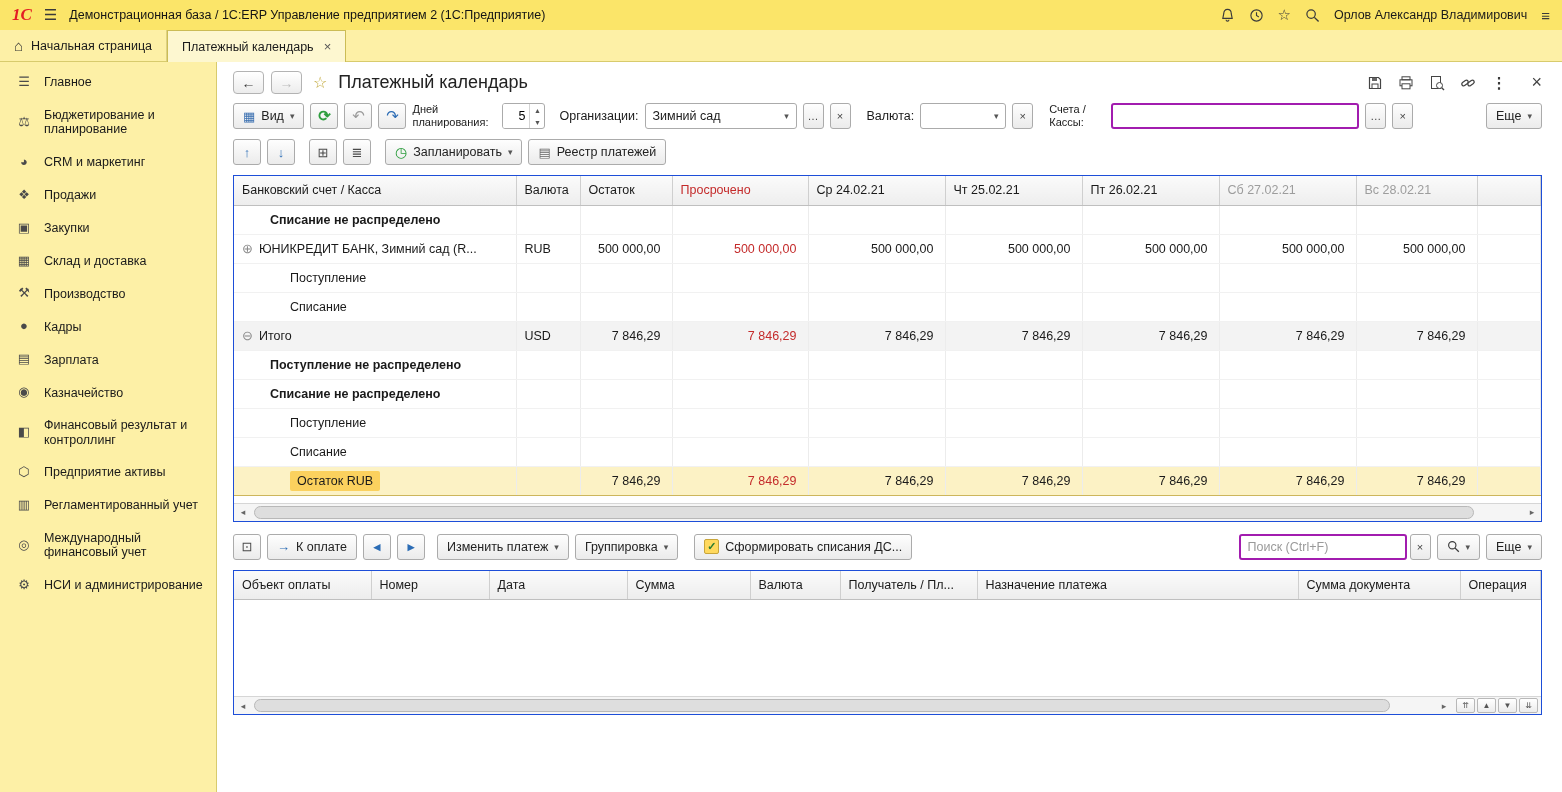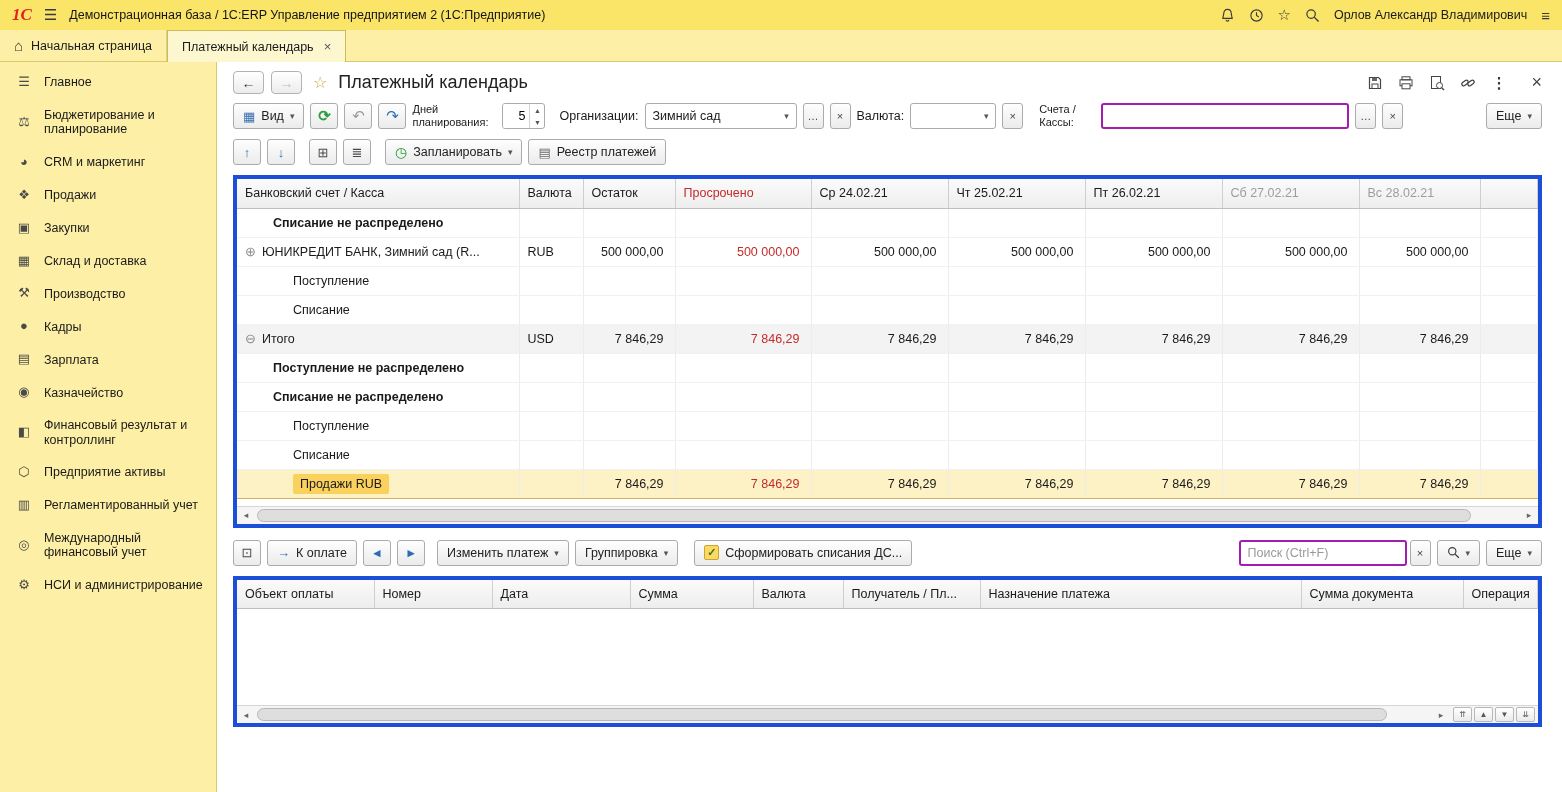--- a/index.html
+++ b/index.html
@@ -63,21 +63,21 @@
   .spin-arrows{display:flex;flex-direction:column;border-left:1px solid #d5d5d5}
   .spin-arrows span{flex:1;width:14px;display:flex;align-items:center;justify-content:center;font-size:7px;color:#555;cursor:pointer}
   .combo{display:flex;align-items:center;height:26px;border:1px solid #ababab;border-radius:3px;background:#fff;cursor:pointer}
   .combo .val{padding:0 7px;font-size:12.5px;white-space:nowrap;overflow:hidden;flex:1}
   .combo .arrow{width:18px;text-align:center;color:#555;font-size:9px;flex:none}
   .mini-btn{width:21px;height:26px;display:flex;align-items:center;justify-content:center;background:linear-gradient(#fefefe,#ebebeb);border:1px solid #ababab;border-radius:3px;font-size:11px;color:#444;cursor:pointer}
   .text-input{height:26px;border:2px solid #a21caf;border-radius:3px;background:#fff;padding:0 7px;font-size:12.5px;font-family:inherit;outline:none}
   .ml-auto{margin-left:auto}
 
   
-  .grid{border:4px solid #1d4ed8;margin-top:5px;background:#fff}
+  .grid{border:1px solid #1d4ed8;margin-top:5px;background:#fff}
   table{border-collapse:collapse;width:100%;table-layout:fixed}
   th.hcell{background:linear-gradient(#fbfbfb,#ededed);border-right:1px solid #cfcfcf;border-bottom:1px solid #bfbfbf;font-weight:normal;font-size:12.5px;text-align:left;padding:6px 8px;height:29px;white-space:nowrap;overflow:hidden;cursor:pointer}
   th.hcell.red{color:#c42b2b}
   th.hcell.muted{color:#9d9d9d}
   td{border-right:1px solid #ececec;border-bottom:1px solid #f1f1f1;height:29px;font-size:12.5px;padding:0 8px;white-space:nowrap;overflow:hidden;text-overflow:ellipsis}
   td.c-num{text-align:right;padding-right:11px}
   td.red{color:#c42b2b}
   td.c-label{padding-left:8px}
   td.c-label.indent-1{padding-left:36px}
   td.c-label.indent-2{padding-left:56px}
@@ -274,21 +274,21 @@
           <span>▼</span>
         </span>
       </span>
       <span class="lbl" style="margin-left:8px">Организации:</span>
       <span class="combo" style="width:152px">
         <span class="val">Зимний сад</span>
         <span class="arrow">▾</span>
       </span>
       <span class="mini-btn">…</span>
       <span class="mini-btn">×</span>
-      <span class="lbl" style="">Валюта:</span>
+      <span class="lbl" style="margin-left:10px">Валюта:</span>
       <span class="combo" style="width:86px">
         <span class="val"></span>
         <span class="arrow">▾</span>
       </span>
       <span class="mini-btn">×</span>
       <span class="small-label wrap-56" style="margin-left:10px">Счета / Кассы:</span>
       <input class="text-input" style="width: 248px;" value="">
       <span class="mini-btn">…</span>
       <span class="mini-btn">×</span>
       <span class="btn ml-auto">
@@ -452,21 +452,21 @@
               <td class="c-num"></td>
               <td class="c-num"></td>
               <td class="c-num"></td>
               <td class="c-num"></td>
               <td class="c-num"></td>
               <td class="c-num"></td>
               <td class="c-num"></td>
               <td></td>
             </tr>
             <tr class="selected">
-              <td class="c-label indent-2"><span class="row-label">Продажи RUB</span></td>
+              <td class="c-label indent-2"><span class="row-label">Остаток RUB</span></td>
               <td class="c-cur"></td>
               <td class="c-num">7 846,29</td>
               <td class="c-num red">7 846,29</td>
               <td class="c-num">7 846,29</td>
               <td class="c-num">7 846,29</td>
               <td class="c-num">7 846,29</td>
               <td class="c-num">7 846,29</td>
               <td class="c-num">7 846,29</td>
               <td></td>
             </tr>

